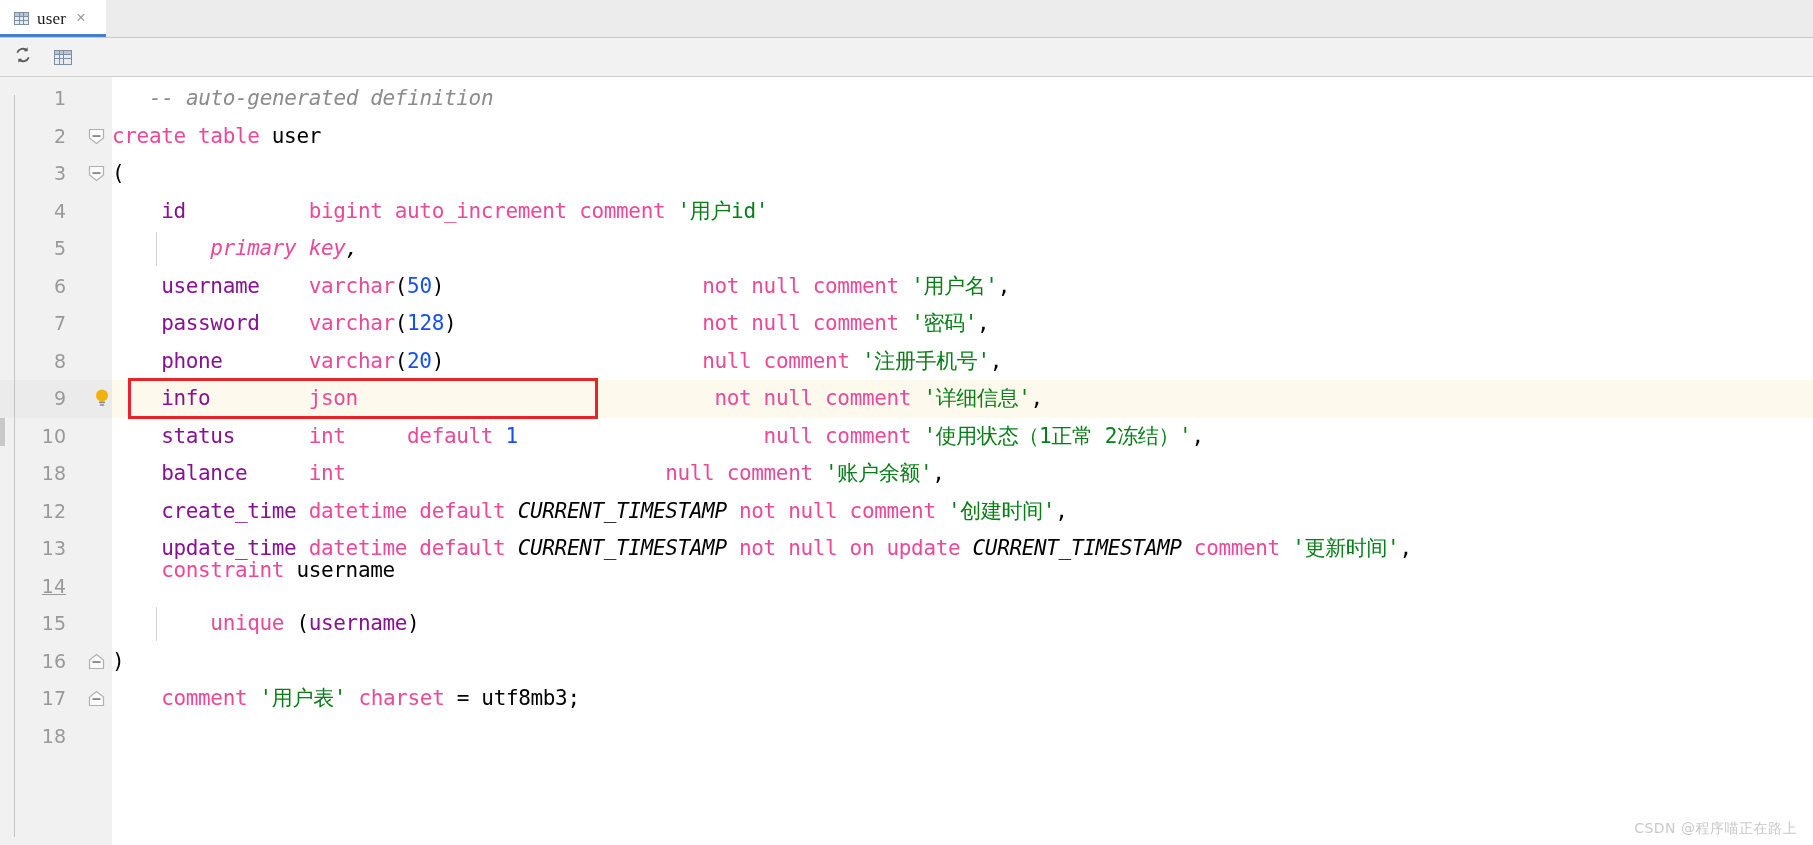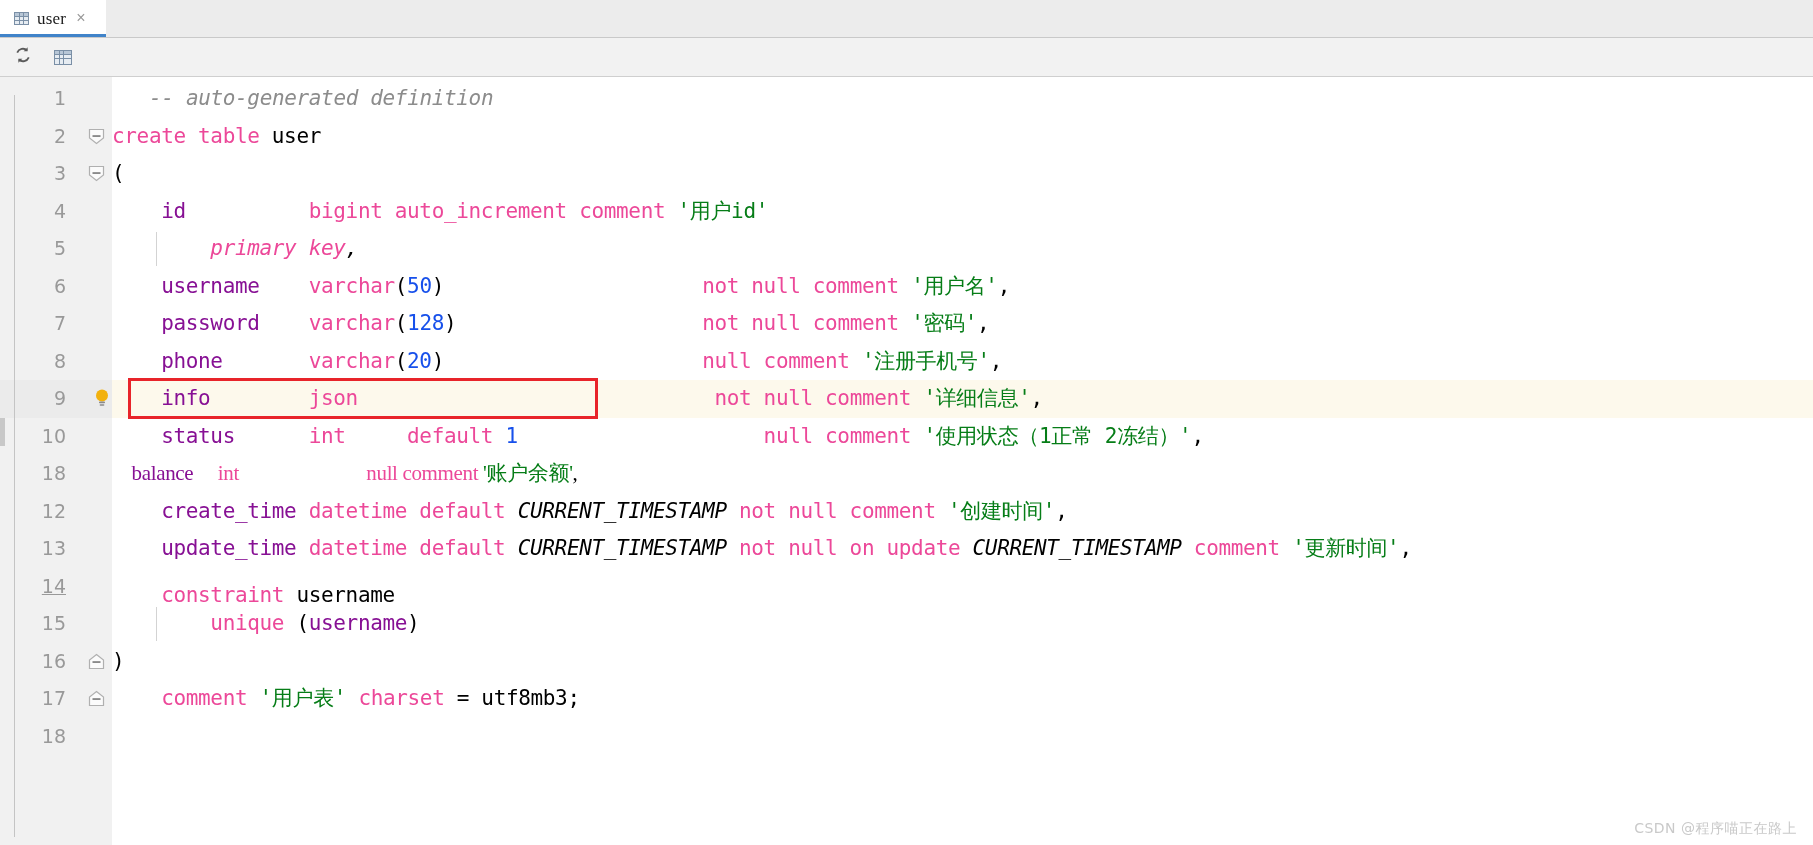--- a/index.html
+++ b/index.html
@@ -305,24 +305,24 @@
         <div class="code" style="top: 3px; padding-left: 37px;"><span class="cmt">-- auto-generated definition</span></div>
         <div class="code" style="top: 40.5px;"><span class="kw">create table </span><span class="pl">user</span></div>
         <div class="code" style="top: 78px;"><span class="pl">(</span></div>
         <div class="code" style="top: 115.5px;"><span class="pl">    </span><span class="col">id</span><span class="pl">          </span><span class="kw">bigint auto_increment comment </span><span class="str">'用户id'</span></div>
         <div class="code" style="top: 153px; font-style: italic;"><span class="pl">        </span><span class="kw">primary key</span><span class="pl">,</span></div>
         <div class="code" style="top: 190.5px;"><span class="pl">    </span><span class="col">username</span><span class="pl">    </span><span class="kw">varchar</span><span class="pl">(</span><span class="num">50</span><span class="pl">)</span><span class="pl">                     </span><span class="kw">not null comment </span><span class="str">'用户名'</span><span class="pl">,</span></div>
         <div class="code" style="top: 228px;"><span class="pl">    </span><span class="col">password</span><span class="pl">    </span><span class="kw">varchar</span><span class="pl">(</span><span class="num">128</span><span class="pl">)</span><span class="pl">                    </span><span class="kw">not null comment </span><span class="str">'密码'</span><span class="pl">,</span></div>
         <div class="code" style="top: 265.5px;"><span class="pl">    </span><span class="col">phone</span><span class="pl">       </span><span class="kw">varchar</span><span class="pl">(</span><span class="num">20</span><span class="pl">)</span><span class="pl">                     </span><span class="kw">null comment </span><span class="str">'注册手机号'</span><span class="pl">,</span></div>
         <div class="code" style="top: 303px;"><span class="pl">    </span><span class="col">info</span><span class="pl">        </span><span class="kw">json</span><span class="pl">                             </span><span class="kw">not null comment </span><span class="str">'详细信息'</span><span class="pl">,</span></div>
         <div class="code" style="top: 340.5px;"><span class="pl">    </span><span class="col">status</span><span class="pl">      </span><span class="kw">int</span><span class="pl">     </span><span class="kw">default </span><span class="num">1</span><span class="pl">                    </span><span class="kw">null comment </span><span class="str">'使用状态（1正常 2冻结）'</span><span class="pl">,</span></div>
-        <div class="code" style="top: 378px; font-family: Liberation Serif, serif;"><span class="pl">    </span><span class="col">balance</span><span class="pl">     </span><span class="kw">int</span><span class="pl">                          </span><span class="kw">null comment </span><span class="str">'账户余额'</span><span class="pl">,</span></div>
+        <div class="code" style="top: 378px;"><span class="pl">    </span><span class="col">balance</span><span class="pl">     </span><span class="kw">int</span><span class="pl">                          </span><span class="kw">null comment </span><span class="str">'账户余额'</span><span class="pl">,</span></div>
         <div class="code" style="top: 415.5px;"><span class="pl">    </span><span class="col">create_time</span><span class="pl"> </span><span class="kw">datetime default </span><span class="cst">CURRENT_TIMESTAMP</span><span class="pl"> </span><span class="kw">not null comment </span><span class="str">'创建时间'</span><span class="pl">,</span></div>
         <div class="code" style="top: 453px;"><span class="pl">    </span><span class="col">update_time</span><span class="pl"> </span><span class="kw">datetime default </span><span class="cst">CURRENT_TIMESTAMP</span><span class="pl"> </span><span class="kw">not null on update </span><span class="cst">CURRENT_TIMESTAMP</span><span class="pl"> </span><span class="kw">comment </span><span class="str">'更新时间'</span><span class="pl">,</span></div>
-        <div class="code" style="top: 500px;"><span class="pl">    </span><span class="kw">constraint </span><span class="pl">username</span></div>
+        <div class="code" style="top: 475px;"><span class="pl">    </span><span class="kw">constraint </span><span class="pl">username</span></div>
         <div class="code" style="top: 528px;"><span class="pl">        </span><span class="kw">unique </span><span class="pl">(</span><span class="col">username</span><span class="pl">)</span></div>
         <div class="code" style="top: 565.5px;"><span class="pl">)</span></div>
         <div class="code" style="top: 603px;"><span class="pl">    </span><span class="kw">comment </span><span class="str">'用户表'</span><span class="pl"> </span><span class="kw">charset </span><span class="pl">= </span><span class="pl">utf8mb3</span><span class="pl">;</span></div>
         <div class="indent-guide" style="top: 155px; height: 33.5px; left: 44px;"></div>
         <div class="indent-guide" style="top: 530px; height: 33.5px; left: 44px;"></div>
         <div class="anno-box" style="top: 301px; left: 16px; width: 470px; height: 40.5px; border-color: rgb(232, 36, 42);"></div>
       </div>
 
     <div class="watermark">CSDN @程序喵正在路上</div>
   </div>

